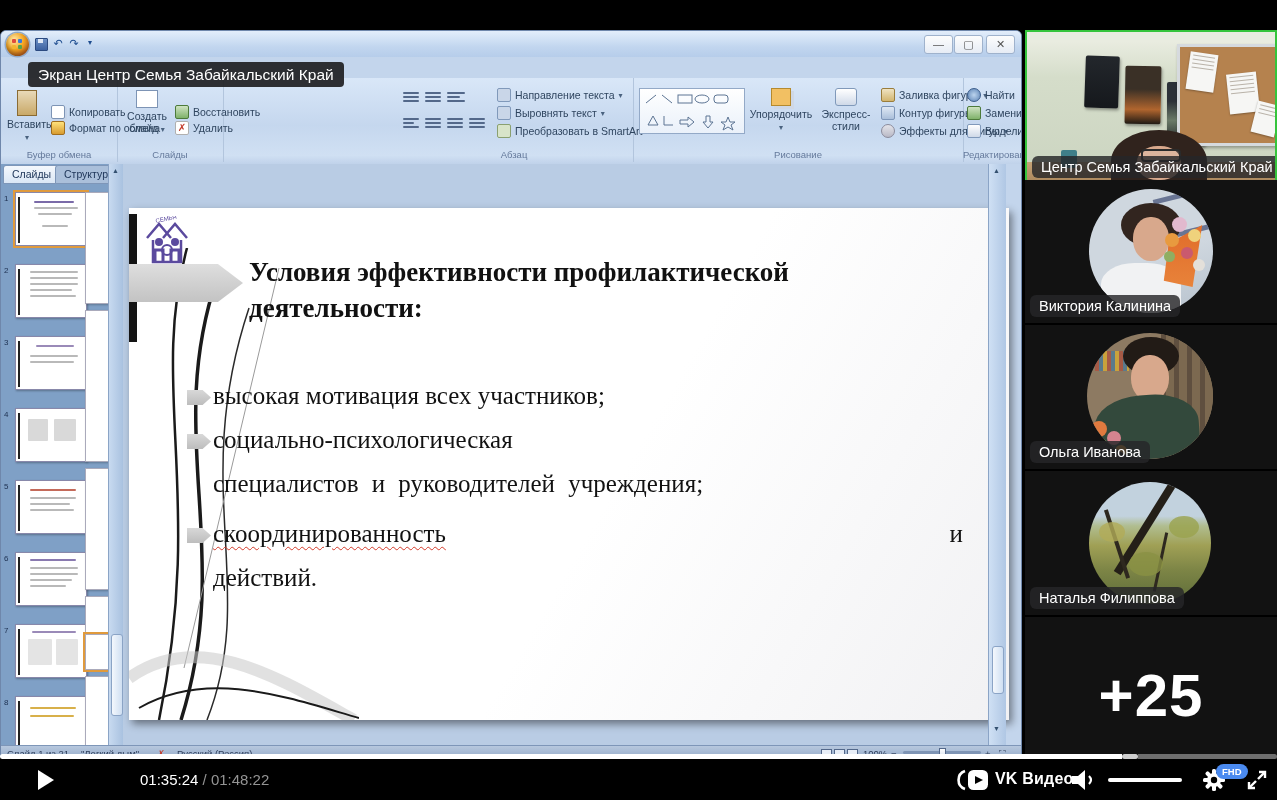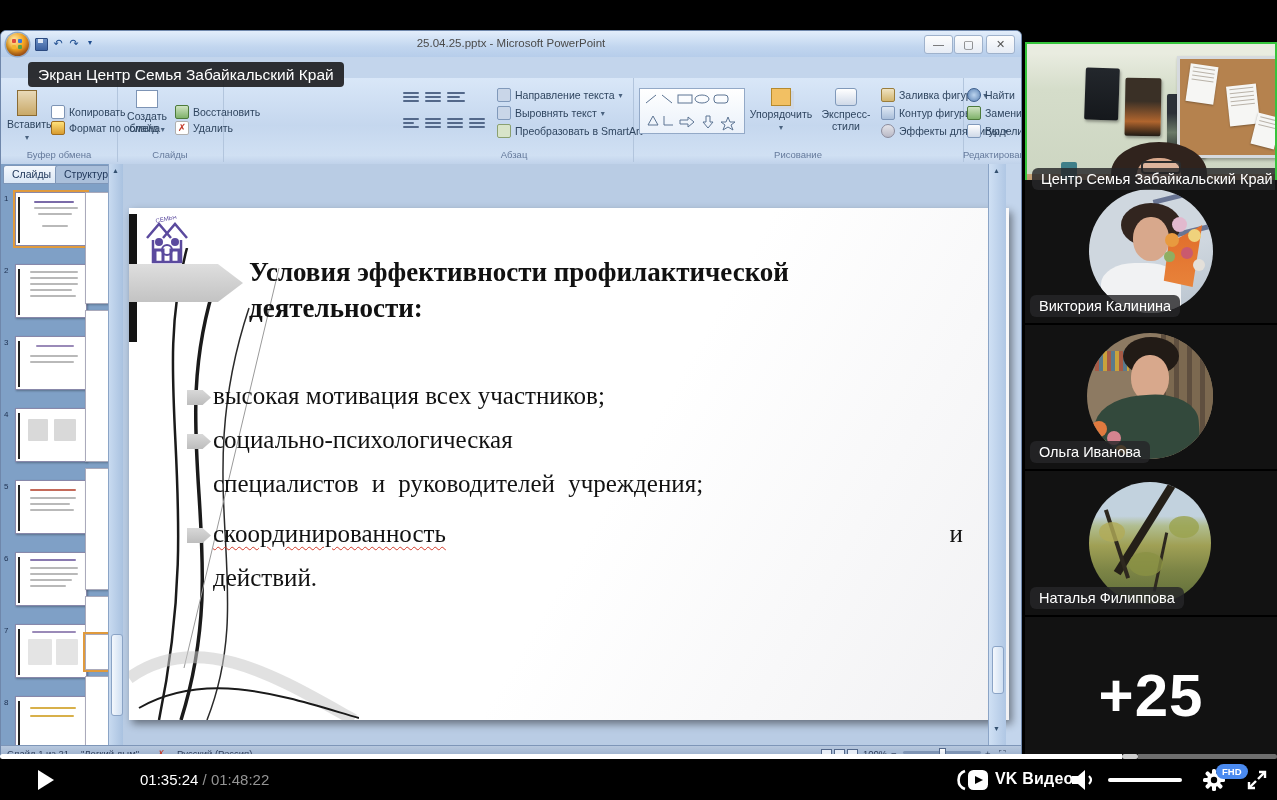--- a/index.html
+++ b/index.html
@@ -141,21 +141,20 @@
         <i style="left:0;top:0;background:#e14b3c"></i>
           <i style="right:0;top:0;background:#3c78d8"></i>
         <i style="left:0;bottom:0;background:#f2b430"></i>
           <i style="right:0;bottom:0;background:#58a54c"></i>
       </span>
     </div>
     <span class="abs save-ic"></span>
     <span class="abs qat-ic" style="left:50px">↶</span>
     <span class="abs qat-ic" style="left:66px">↷</span>
     <span class="abs qat-ic" style="left:82px;font-size:8px">▾</span>
-    <div class="abs title-text">25.04.25.pptx - Microsoft PowerPoint</div>
     <span class="abs winbtn" style="right:68px">—</span>
     <span class="abs winbtn" style="right:38px">▢</span>
     <span class="abs winbtn" style="right:6px">✕</span>
   </div>
 
   <div class="abs help-ic">?</div>
 
   <div class="abs ribbon">
 
     <div class="abs rgroup" style="left:0;width:116px">
@@ -461,21 +460,21 @@
     <span class="sb-item" style="left:890px">−</span>
     <span class="zoomtrack" style="left:902px"></span>
     <span class="zoomthumb" style="left:938px;top:2px"></span>
     <span class="sb-item" style="left:984px">+</span>
     <span class="sb-item" style="left:998px">⛶</span>
   </div>
 </div>
 
 <div class="abs tooltip">Экран Центр Семья Забайкальский Край</div>
 
-<div class="abs tile t1" style="top:42px;height:156px">
+<div class="abs tile t1" style="top:30px;height:156px">
   <div class="t1-wall"></div>
   <div class="poster" style="left:58px;top:24px;width:34px;height:52px;background:linear-gradient(#23272c,#15181c);transform:rotate(2deg)"></div>
   <div class="poster" style="left:98px;top:34px;width:36px;height:58px;background:linear-gradient(#3a3026 40%,#b0652e 75%,#1f1a14);transform:rotate(1deg)"></div>
   <div class="poster" style="left:140px;top:50px;width:38px;height:64px;background:linear-gradient(#2c3138 30%,#6b7a68 60%,#191d22)"></div>
   <div class="board">
     <div class="paper" style="left:8px;top:6px;width:28px;height:38px;transform:rotate(8deg)">
         <i></i>
         <i></i>
         <i></i>
         <i></i>

